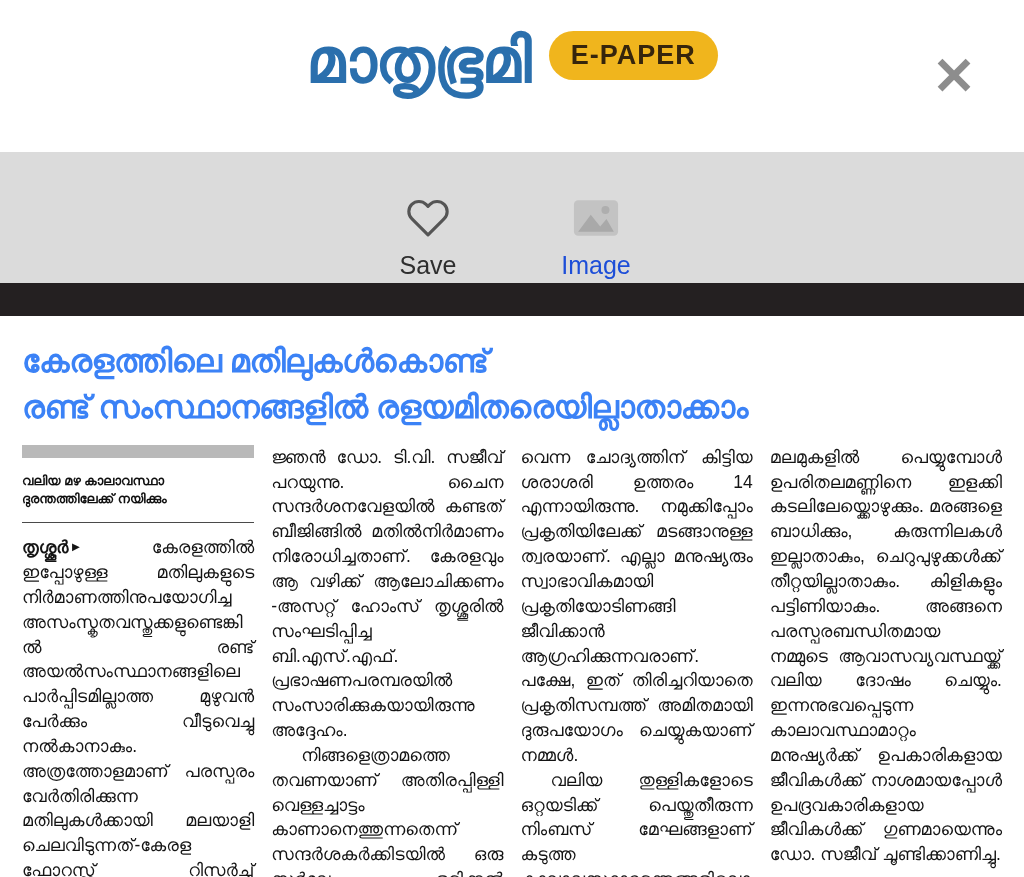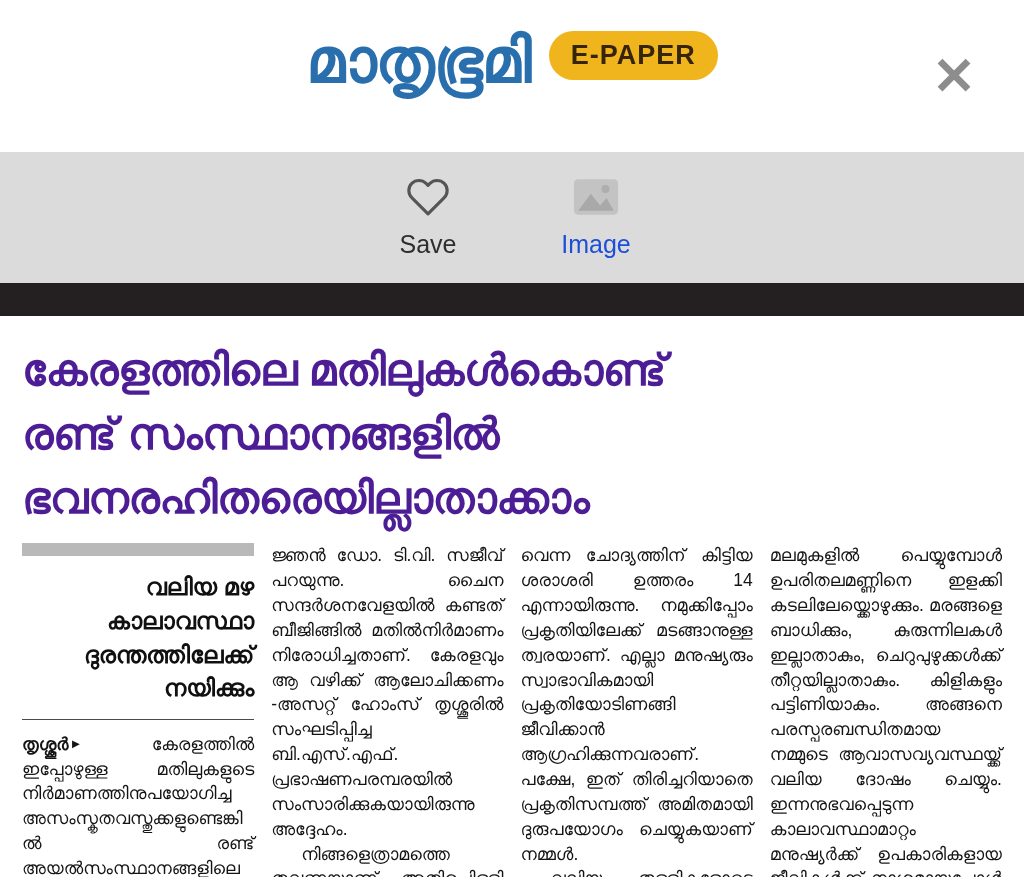--- a/index.html
+++ b/index.html
@@ -68,21 +68,21 @@
     font-weight: 700;
     line-height: 1;
   }
 
   
   .toolbar {
     height: 131px;
     background: #dbdbdb;
     display: flex;
     justify-content: center;
-    align-items: center;
+    align-items: flex-end;
     gap: 58px;
   }
   .tb-btn {
     display: flex;
     flex-direction: column;
     align-items: center;
     gap: 8px;
     background: transparent;
     border: none;
     cursor: pointer;
@@ -103,43 +103,42 @@
     height: 33px;
     background: #242021;
   }
 
   
   .article {
     padding: 22px 22px 0 22px;
     color: #111111;
   }
   .headline {
-    font-size: 44px;
+    font-size: 32px;
     font-weight: 800;
     line-height: 1.45;
-    color: #4c1d95;
+    color: #3b82f6;
     letter-spacing: -0.5px;
     margin-bottom: 14px;
   }
   .columns {
     display: flex;
     gap: 17px;
   }
   .col { flex: 1 1 0; min-width: 0; }
   .kicker-bar {
     height: 13px;
     background: #b9b9b9;
     margin-bottom: 14px;
   }
   .subhead {
-    font-size: 24px;
+    font-size: 13px;
     font-weight: 700;
     line-height: 1.4;
     color: #101010;
-    text-align: right;
   }
   .subhead-rule {
     border: none;
     border-top: 1.5px solid #4a4a4a;
     margin: 14px 0 12px 0;
   }
   .body-text {
     font-size: 17.5px;
     line-height: 1.42;
     text-align: justify;
@@ -190,21 +189,21 @@
     </button>
 
   </div>
 
   <div class="black-bar"></div>
 
   <div class="article">
 
     <div class="headline">
       <div>കേരളത്തിലെ മതിലുകൾകൊണ്ട്</div>
-      <div>രണ്ട് സംസ്ഥാനങ്ങളിൽ ഭവനരഹിതരെയില്ലാതാക്കാം</div>
+      <div>രണ്ട് സംസ്ഥാനങ്ങളിൽ രളയമിതരെയില്ലാതാക്കാം</div>
     </div>
 
     <div class="columns">
 
       <div class="col">
         <div class="kicker-bar"></div>
         <div class="subhead">വലിയ മഴ കാലാവസ്ഥാ ദുരന്തത്തിലേക്ക് നയിക്കും</div>
         <hr class="subhead-rule">
         <div class="body-text">
           <p>

